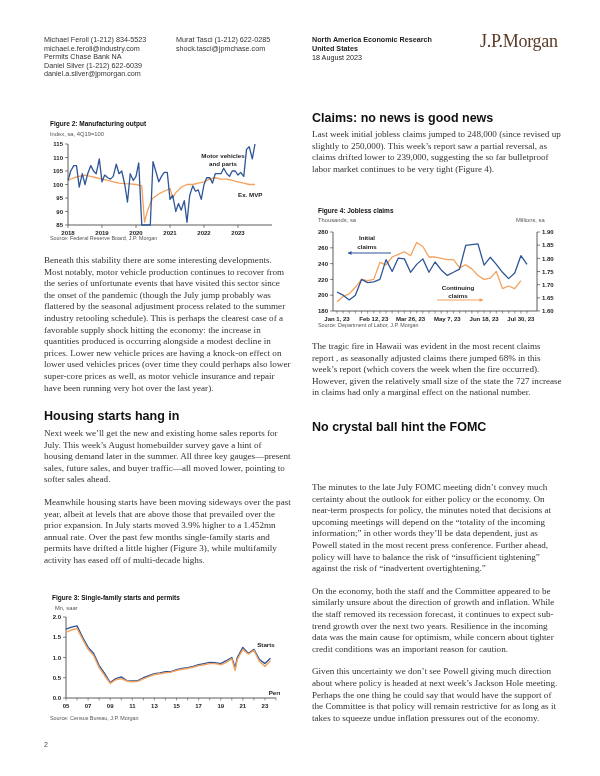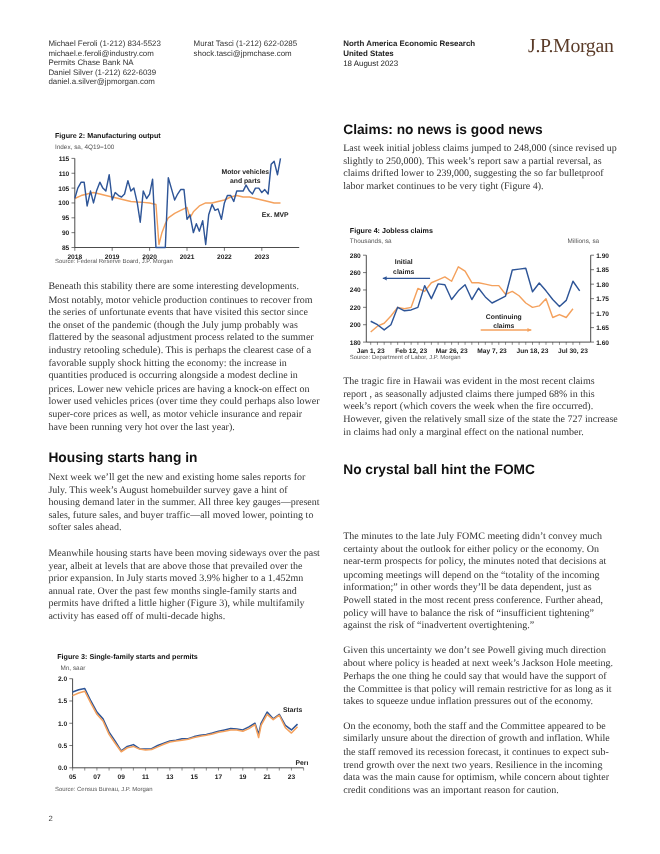--- a/index.html
+++ b/index.html
@@ -231,15 +231,15 @@
     <polygon points="173,75 169.48966975243852,76.91770215441682 169.48966975243852,73.08229784558318" fill="#f4a15d"></polygon>
   </svg>
 <div class="abs fig-src" style="left:318px; top:322px;">Source: Department of Labor, J.P. Morgan</div>
 
 <div class="abs body-text" style="left:312px; top:341px; width:250px;">
   <p>The tragic fire in Hawaii was evident in the most recent claims report , as seasonally adjusted claims there jumped 68% in this week’s report (which covers the week when the fire occurred). However, given the relatively small size of the state the 727 increase in claims had only a marginal effect on the national number.</p>
 </div>
 <div class="abs h2" style="left:312px; top:420px;">No crystal ball hint the FOMC</div>
 <div class="abs body-text" style="left:312px; top:438px; width:250px;margin-top:44px;">
   <p>The minutes to the late July FOMC meeting didn’t convey much certainty about the outlook for either policy or the economy. On near-term prospects for policy, the minutes noted that decisions at upcoming meetings will depend on the “totality of the incoming information;” in other words they’ll be data dependent, just as Powell stated in the most recent press conference. Further ahead, policy will have to balance the risk of “insufficient tightening” against the risk of “inadvertent overtightening.”</p>
+  <p>On the economy, both the staff and the Committee appeared to be similarly unsure about the direction of growth and inflation. While the staff removed its recession forecast, it continues to expect sub-trend growth over the next two years. Resilience in the incoming data was the main cause for optimism, while concern about tighter credit conditions was an important reason for caution.</p>
   <p>Given this uncertainty we don’t see Powell giving much direction about where policy is headed at next week’s Jackson Hole meeting. Perhaps the one thing he could say that would have the support of the Committee is that policy will remain restrictive for as long as it takes to squeeze undue inflation pressures out of the economy.</p>
-  <p>On the economy, both the staff and the Committee appeared to be similarly unsure about the direction of growth and inflation. While the staff removed its recession forecast, it continues to expect sub-trend growth over the next two years. Resilience in the incoming data was the main cause for optimism, while concern about tighter credit conditions was an important reason for caution.</p>
 </div>
 
 </body></html>

